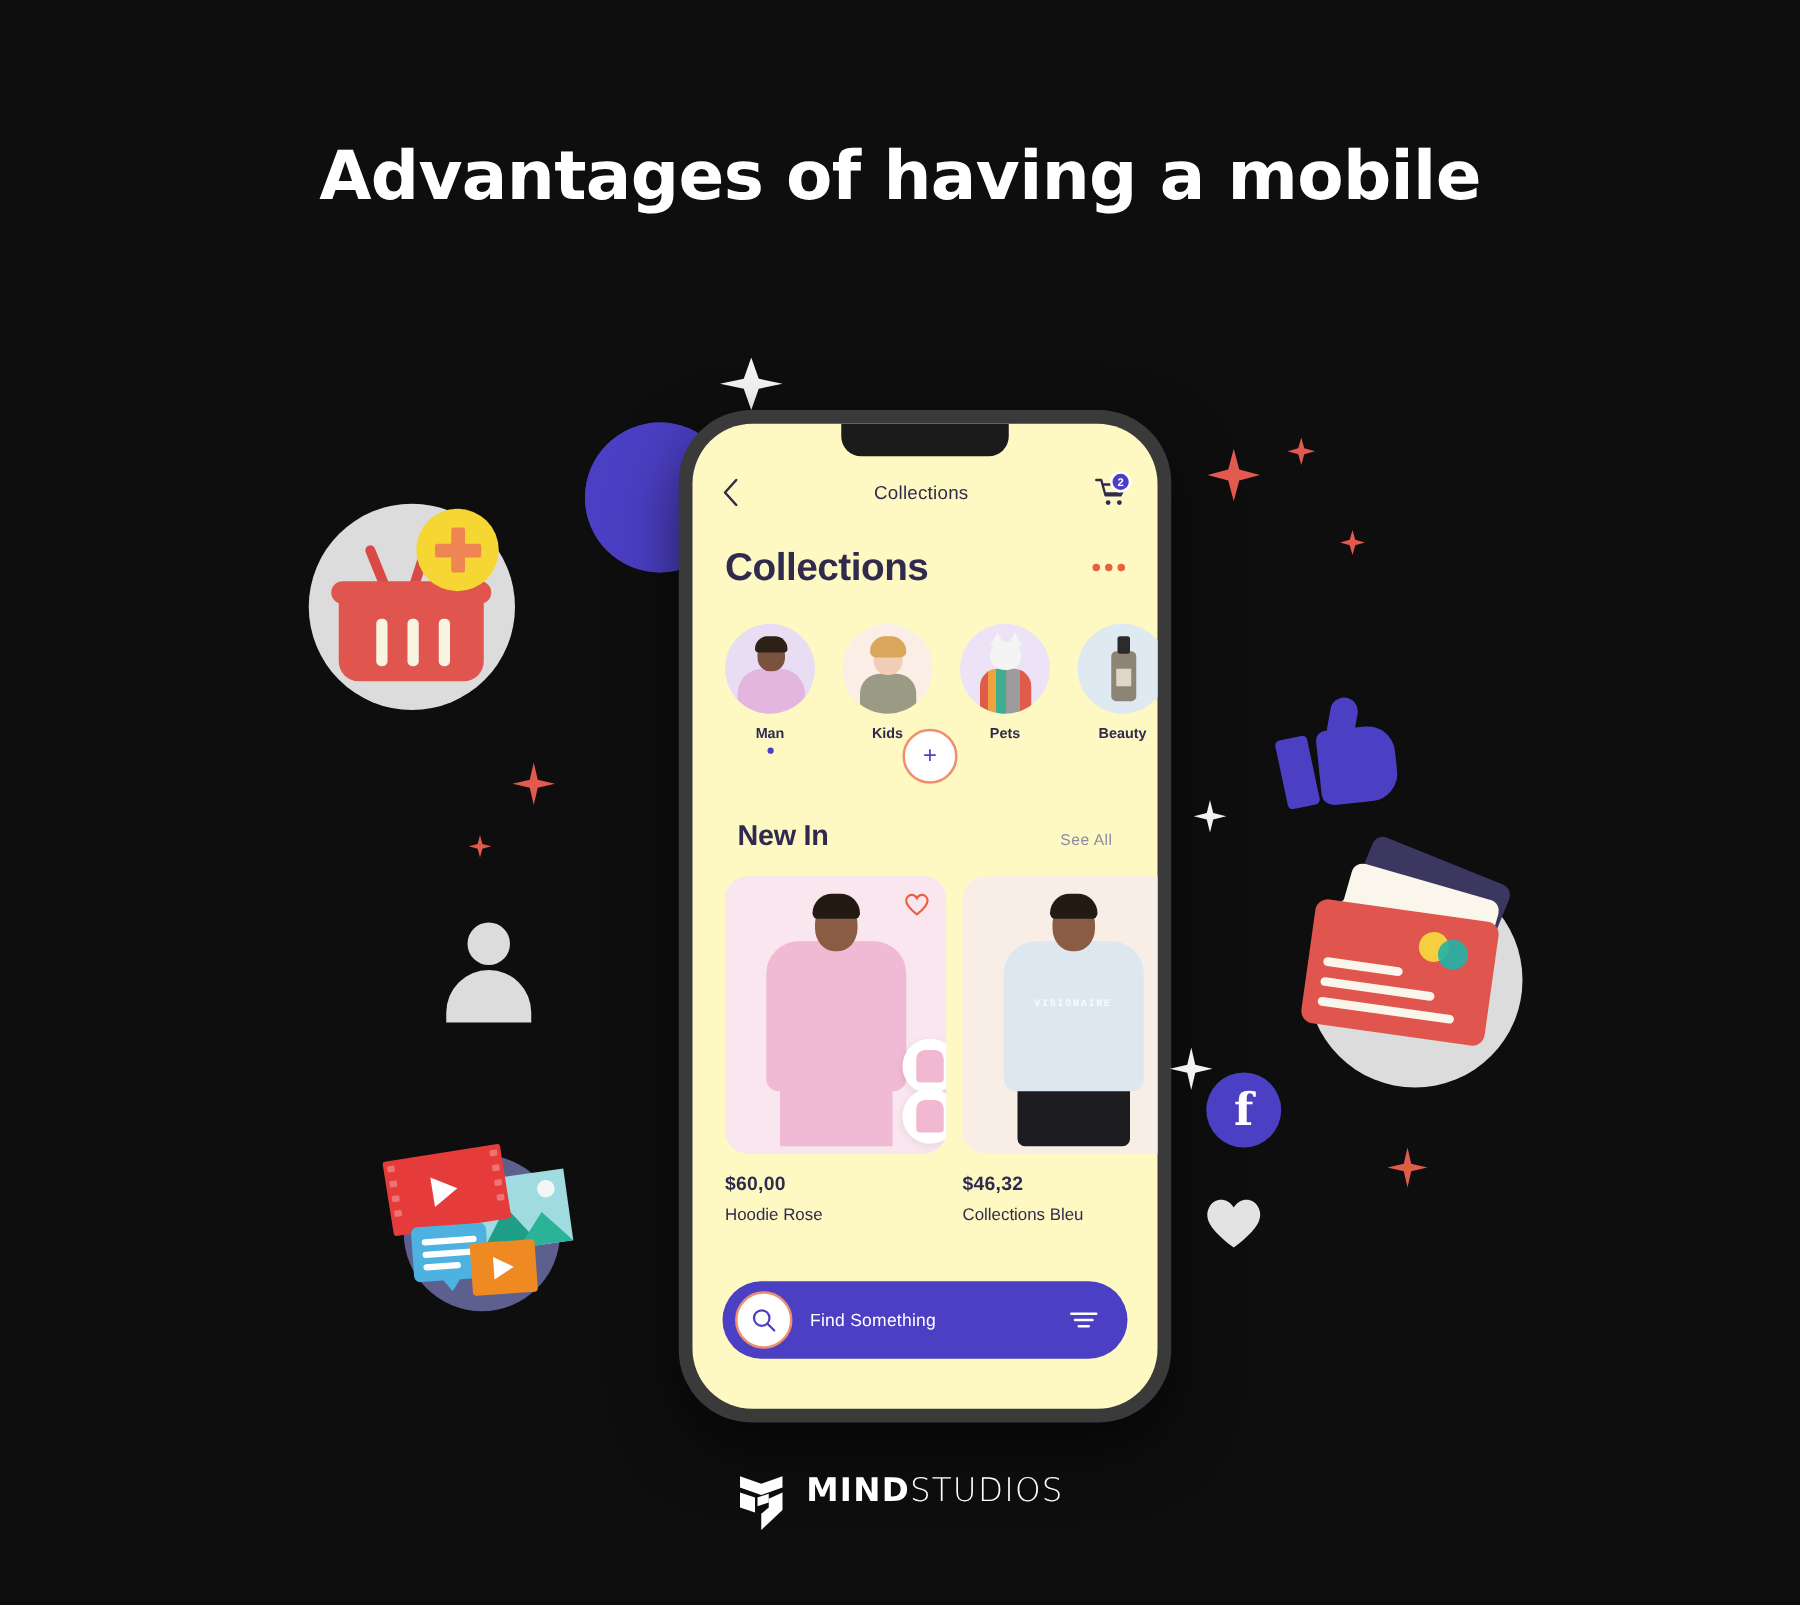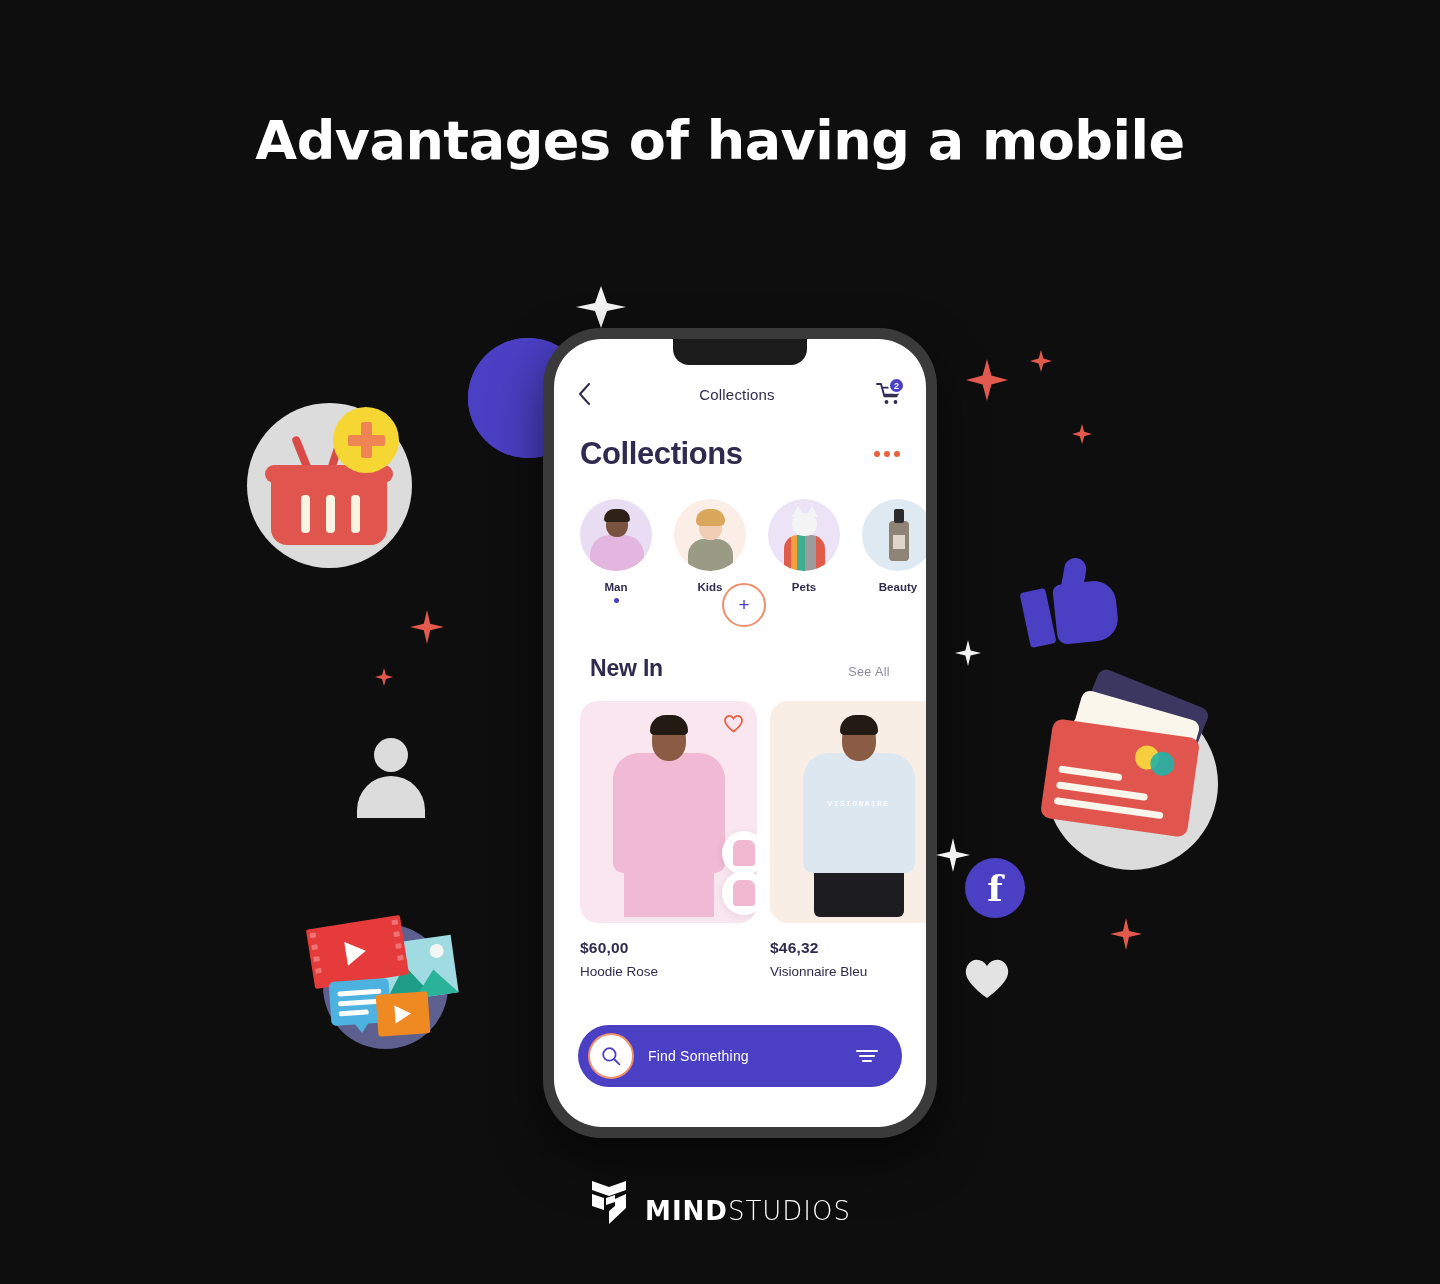--- a/index.html
+++ b/index.html
@@ -37,21 +37,21 @@
   .phone {
     position:absolute; left:543px; top:328px;
     width:394px; height:810px;
     background:#3a3a3a;
     border-radius:58px;
     padding:11px;
     box-shadow:0 22px 50px rgba(0,0,0,.55);
   }
   .screen {
     position:relative; width:372px; height:788px;
-    background:#ffffff; border-radius:48px; overflow:hidden;
+    background:#fef9c3; border-radius:48px; overflow:hidden;
   }
   .notch {
     position:absolute; left:50%; transform:translateX(-50%); top:0;
     width:134px; height:26px; background:#1b1b1b;
     border-bottom-left-radius:16px; border-bottom-right-radius:16px;
     z-index:20;
   }
 
   
   .navbar {
@@ -300,21 +300,21 @@
   }
 
   
   .heart-deco { left:963px; top:955px; width:48px; height:44px; }
 
   .spark { position:absolute; }
 
   
   .logo {
     position:absolute; left:0; bottom:58px; width:1440px;
-    display:flex; align-items:flex-end; justify-content:center; gap:16px;
+    display:flex; align-items:flex-start; justify-content:center; gap:16px;
   }
   .logo-mark { width:40px; height:48px; }
   .logo-text {
     color:#fff; font-size:26px; letter-spacing:1px;
     font-family:"DejaVu Sans", sans-serif;
   }
   .logo-text b { font-weight:700; }
   .logo-text span { font-weight:300; }
 </style>
 </head>
@@ -442,21 +442,21 @@
             <div class="model">
               <div class="m-legs dark"></div>
               <div class="m-body blue"></div>
               <div class="m-brand">VISIONAIRE</div>
               <div class="m-head"></div>
               <div class="m-hair"></div>
             </div>
           </div>
           <div class="card-meta">
             <div class="price">$46,32</div>
-            <div class="pname">Visionnaire Bleu</div>
+            <div class="pname">Collections Bleu</div>
           </div>
         </div>
 
       </div>
 
       <div class="add-btn">+</div>
 
       <div class="searchbar">
         <div class="search-circle">
           <svg width="20" height="20" viewBox="0 0 20 20">

